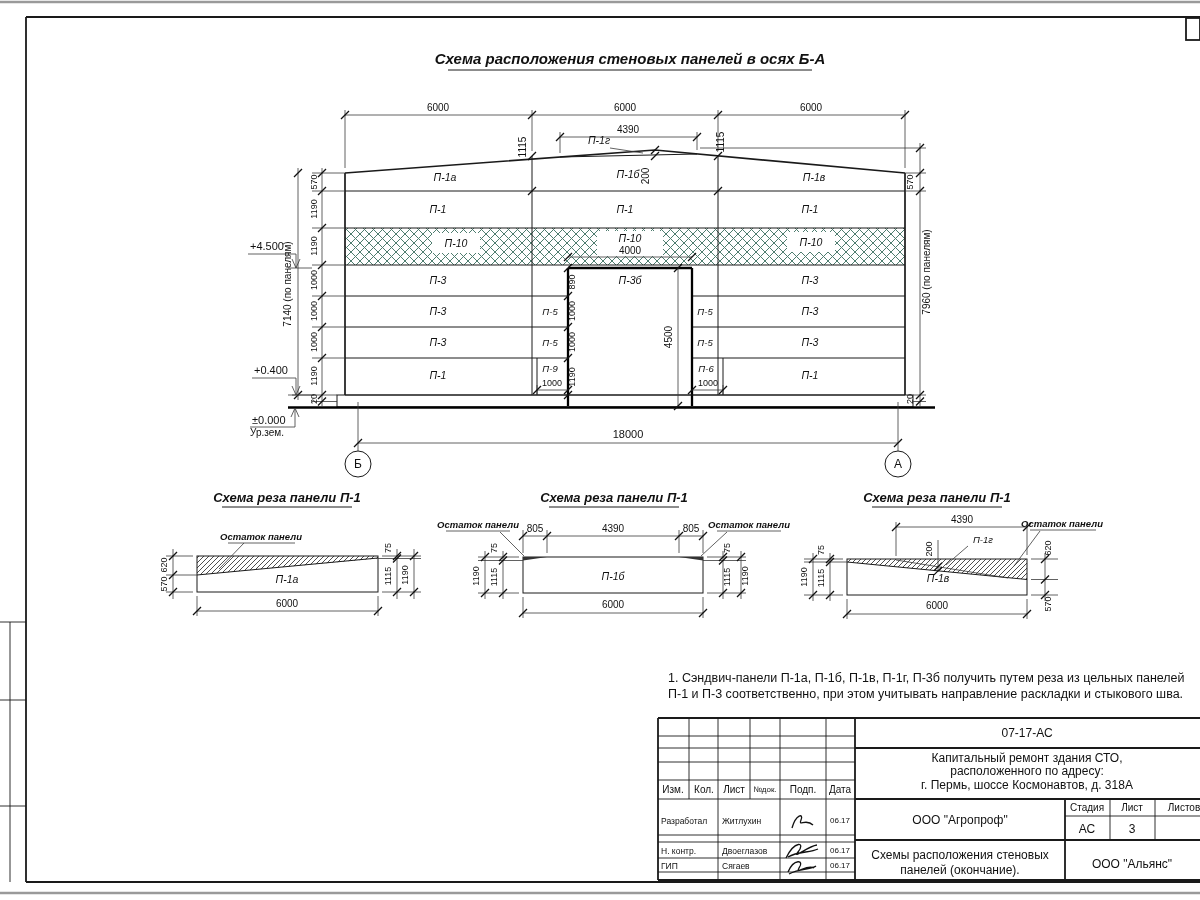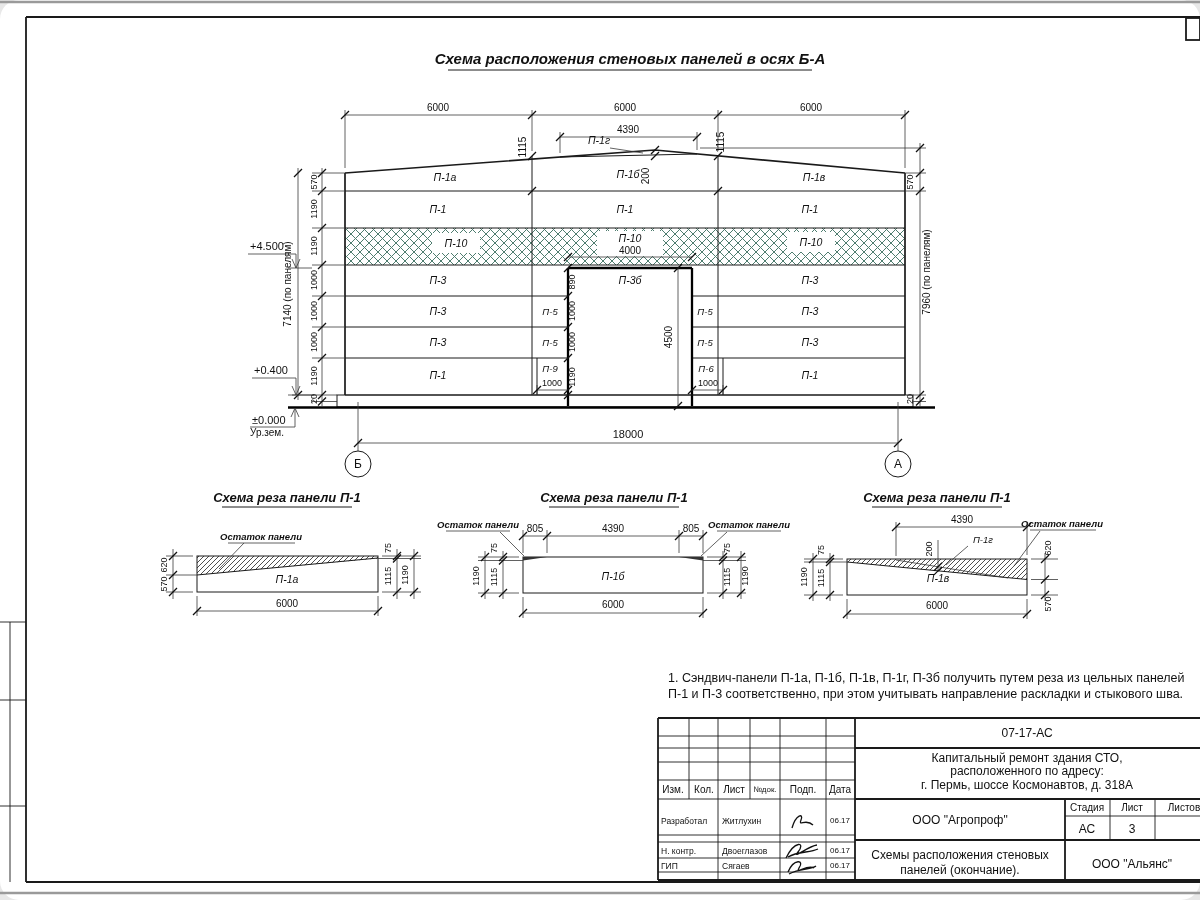--- a/index.html
+++ b/index.html
@@ -1,16 +1,16 @@
 <!DOCTYPE html>
 <html><head>
 <meta charset="utf-8">
 <style>
   html,body{margin:0;padding:0;background:#e8e8e8;}
-  .sheet{width:1200px;height:900px;background:#ffffff;position:relative;margin:0;border-radius:19px;}
+  .sheet{width:1200px;height:900px;background:#ffffff;position:relative;margin:0;}
   svg{display:block;}
   text{font-family:"Liberation Sans","DejaVu Sans",sans-serif;fill:#111;}
   .ln{stroke:#1a1a1a;stroke-width:1;fill:none;}
   .ln2{stroke:#1a1a1a;stroke-width:1.7;fill:none;}
   .ln3{stroke:#000;stroke-width:2.3;fill:none;}
   .dim{stroke:#3a3a3a;stroke-width:0.8;fill:none;}
   .tick{stroke:#111;stroke-width:1.3;fill:none;}
   .gray{stroke:#9a9a9a;stroke-width:2.5;fill:none;}
   .tb1{stroke:#1a1a1a;stroke-width:1.8;fill:none;}
   .tb0{stroke:#1a1a1a;stroke-width:0.9;fill:none;}

